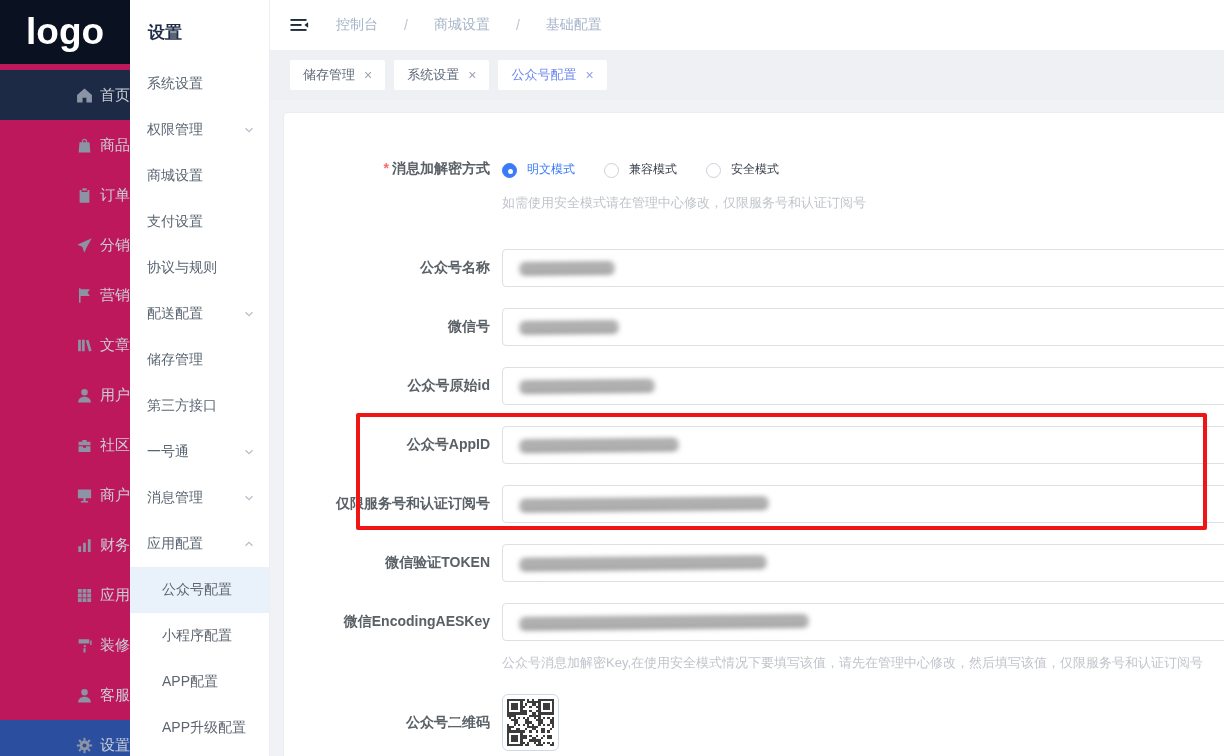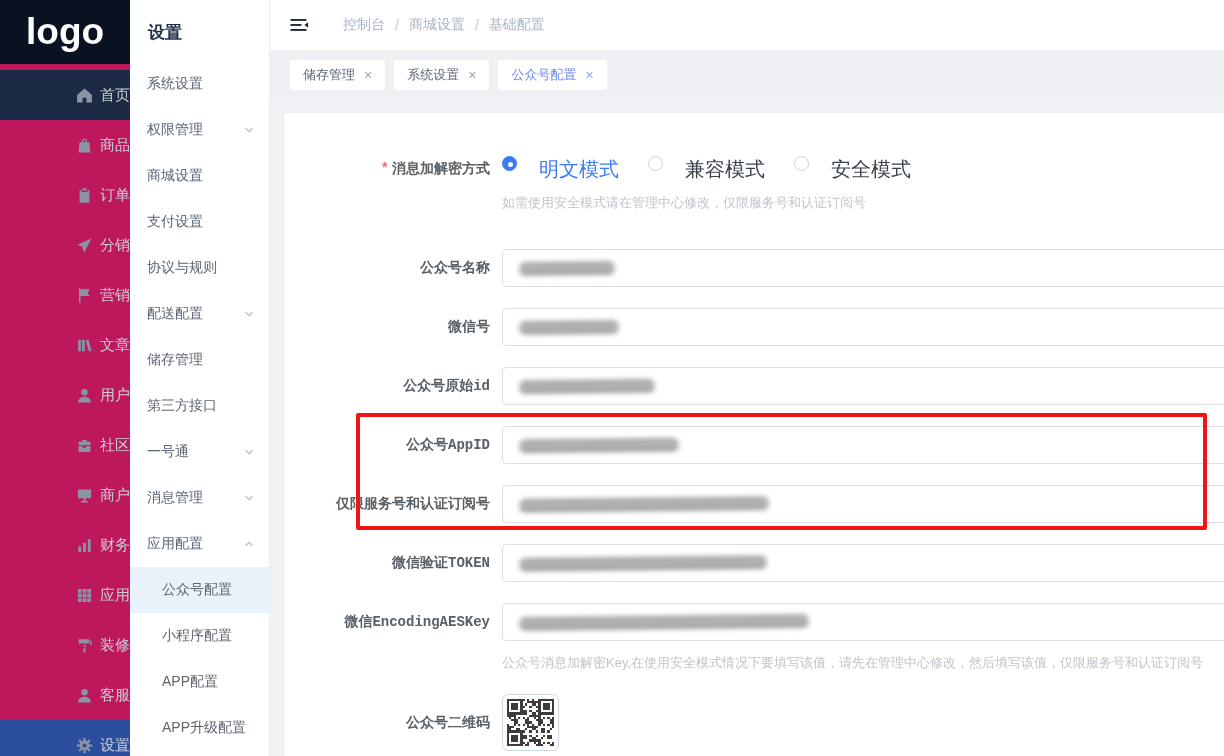--- a/index.html
+++ b/index.html
@@ -20,43 +20,43 @@
   .submenu-title { padding:21px 0 17px 18px; font-size:17px; font-weight:bold; color:#1e2c46; }
   .mitem { height:46px; display:flex; align-items:center; padding:0 13px 0 17px; font-size:14px; color:#5a6572; cursor:pointer; }
   .mitem .chev { margin-left:auto; width:14px; height:14px; }
   .mchild { height:46px; display:flex; align-items:center; padding-left:32px; font-size:14px; color:#5f6670; cursor:pointer; }
   .mchild.active { background:#e9f1fb; }
 
   
   .main { position:absolute; left:270px; top:0; width:954px; height:756px; }
   .topbar { height:50px; background:#ffffff; display:flex; align-items:center; padding-left:20px; gap:27px; }
   .fold { width:19px; height:16px; cursor:pointer; }
-  .bc { display:flex; align-items:center; gap:10px; font-size:14px; color:#a7b4c9;margin-left:7px; }
+  .bc { display:flex; align-items:center; gap:26px; font-size:14px; color:#a7b4c9; }
   .bc .sep { color:#b9c4d6; }
   .bc a { color:#a7b4c9; text-decoration:none; cursor:pointer; }
 
   .tabstrip { height:50px; background:#eef0f4; display:flex; align-items:center; padding-left:20px; gap:9px; }
   .tab { height:30px; background:#ffffff; display:flex; align-items:center; gap:9px; padding:0 13px; font-size:13px; color:#5d6878; border-radius:2px; cursor:pointer; }
   .tab .x { font-size:14px; color:#9aa3b0; line-height:1; }
   .tab.active { color:#6d88ef; }
   .tab.active .x { color:#8fa3f2; }
 
   .content { position:absolute; left:13px; top:112px; width:1015px; height:700px; background:#ffffff; border:1px solid #e9ecf1; border-radius:4px; padding-top:45px; }
 
   
   .frow { display:flex; align-items:center; margin-top:21px; }
   .frow.first { margin-top:37px; }
-  .flabel { width:218px; flex:none; text-align:right; padding-right:12px; font-size:14px; font-weight:600; color:#596066;font-family:Liberation Mono, monospace; }
+  .flabel { width:218px; flex:none; text-align:right; padding-right:12px; font-size:14px; font-weight:600; color:#596066; }
   .star { color:#f56c6c; margin-right:3px; font-weight:600; }
   .finput { flex:1; height:38px; border:1px solid #dcdfe6; border-radius:4px; background:#fff; display:flex; align-items:center; padding-left:16px; cursor:text; }
   .redact { height:13px; border-radius:6px; background:linear-gradient(#8d8d8d,#c0c0c0 45%,#8a8a8a); filter:blur(2.6px); transform:rotate(-0.6deg); }
 
   .radio-row { margin-top:0; height:22px; }
   .radios { display:flex; align-items:center; }
-  .radio { display:flex; align-items:flex-start; gap:22px; margin-right:29px; font-size:20px; color:#3a424d; cursor:pointer; }
+  .radio { display:flex; align-items:flex-end; gap:10px; margin-right:29px; font-size:12px; color:#3a424d; cursor:pointer; }
   .rdot { width:15px; height:15px; border-radius:50%; border:1px solid #ccd1d9; background:#fff; position:relative; flex:none; }
   .radio.checked .rdot { background:#3b7bf8; border-color:#3b7bf8; }
   .radio.checked .rdot::after { content:""; position:absolute; left:5px; top:5px; width:5px; height:5px; border-radius:50%; background:#fff; }
   .radio.checked .rlbl { color:#3b7bf8; }
 
   .fhelp { margin-left:218px; margin-top:14px; font-size:13px; color:#c0c4cb; }
   .fhelp.second { margin-top:13px; height:18px; }
 
   .qrrow { display:flex; align-items:center; margin-top:22px; }
   .qrbox { width:57px; height:57px; border:1px solid #cfd9e6; border-radius:6px; background:#fff; display:flex; align-items:center; justify-content:center; cursor:pointer; }

